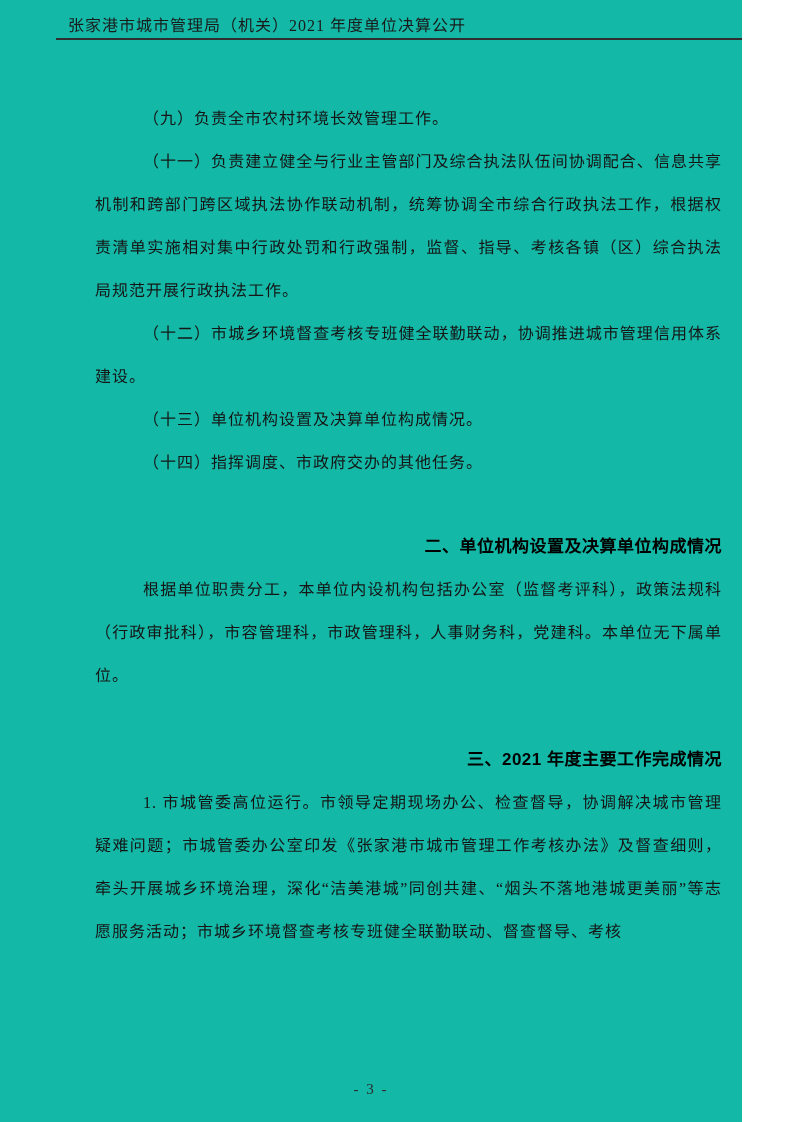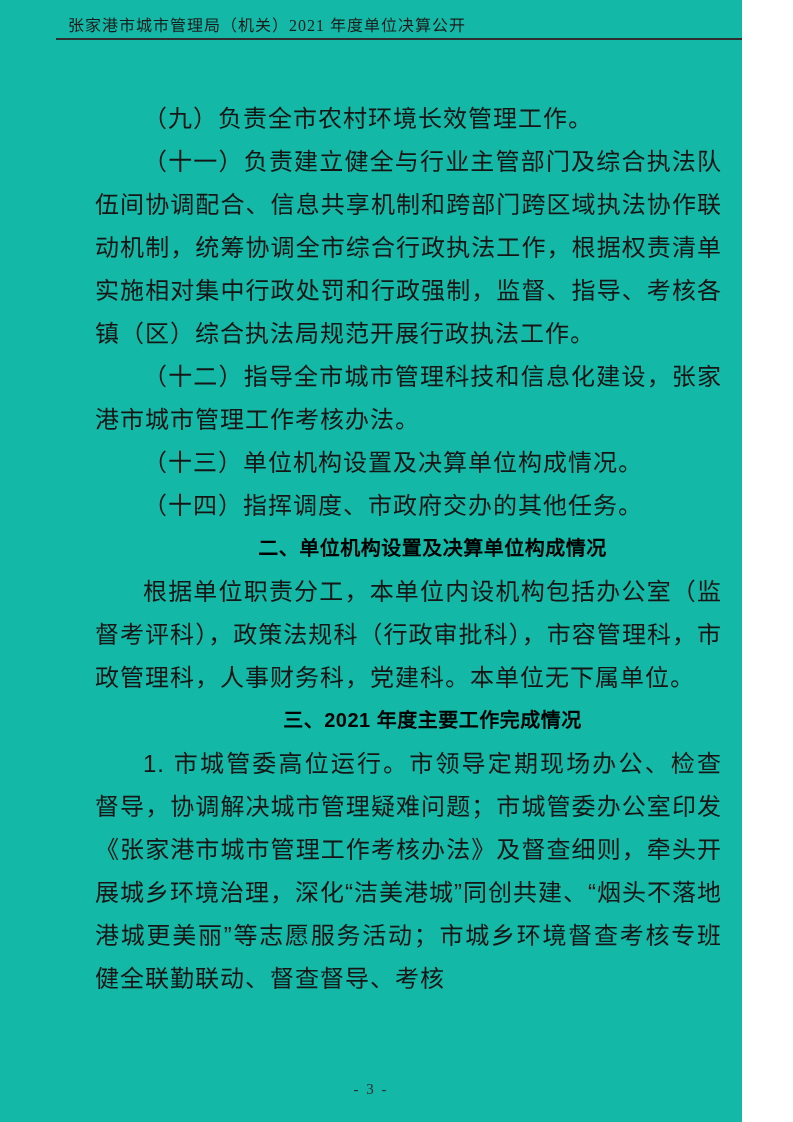--- a/index.html
+++ b/index.html
@@ -34,36 +34,37 @@
     border-top: 2px solid #2f2f2f;
   }
   .doc-body {
     position: absolute;
     left: 95px;
     top: 97px;
     width: 627px;
   }
   .para {
     margin: 0;
-    font-size: 24px;
+    font-size: 16px;
     line-height: 43px;
     color: #151515;
     text-align: justify;
     text-indent: 48px;
     letter-spacing: 1px;
     word-break: break-all;
-    font-family: Liberation Sans, sans-serif;
+    font-family: Liberation Serif, serif;
   }
   .para.heading {
     font-family: "Liberation Sans", "DejaVu Sans", sans-serif;
     font-weight: 700;
-    font-size: 20px;
+    font-size: 17px;
     color: #000000;
     letter-spacing: 0.5px;
-    text-align: center;
+    text-align: right;
+    margin-top: 41px;
   }
   .page-footer {
     position: absolute;
     left: 0;
     bottom: 24px;
     width: 100%;
     text-align: center;
     font-size: 15px;
     color: #2b2b2b;
     letter-spacing: 2px;
@@ -75,21 +76,21 @@
 
 <div class="page">
 
   <div class="page-header">张家港市城市管理局（机关）2021 年度单位决算公开</div>
 
   <div class="header-rule"></div>
 
   <div class="doc-body">
     <p class="para">（九）负责全市农村环境长效管理工作。</p>
     <p class="para">（十一）负责建立健全与行业主管部门及综合执法队伍间协调配合、信息共享机制和跨部门跨区域执法协作联动机制，统筹协调全市综合行政执法工作，根据权责清单实施相对集中行政处罚和行政强制，监督、指导、考核各镇（区）综合执法局规范开展行政执法工作。</p>
-    <p class="para">（十二）指导全市城市管理科技和信息化建设，张家港市城市管理工作考核办法。</p>
+    <p class="para">（十二）市城乡环境督查考核专班健全联勤联动，协调推进城市管理信用体系建设。</p>
     <p class="para">（十三）单位机构设置及决算单位构成情况。</p>
     <p class="para">（十四）指挥调度、市政府交办的其他任务。</p>
     <p class="para heading">二、单位机构设置及决算单位构成情况</p>
     <p class="para">根据单位职责分工，本单位内设机构包括办公室（监督考评科），政策法规科（行政审批科），市容管理科，市政管理科，人事财务科，党建科。本单位无下属单位。</p>
     <p class="para heading">三、2021 年度主要工作完成情况</p>
     <p class="para">1. 市城管委高位运行。市领导定期现场办公、检查督导，协调解决城市管理疑难问题；市城管委办公室印发《张家港市城市管理工作考核办法》及督查细则，牵头开展城乡环境治理，深化“洁美港城”同创共建、“烟头不落地港城更美丽”等志愿服务活动；市城乡环境督查考核专班健全联勤联动、督查督导、考核</p>
   </div>
 
   <div class="page-footer">- 3 -</div>
 

